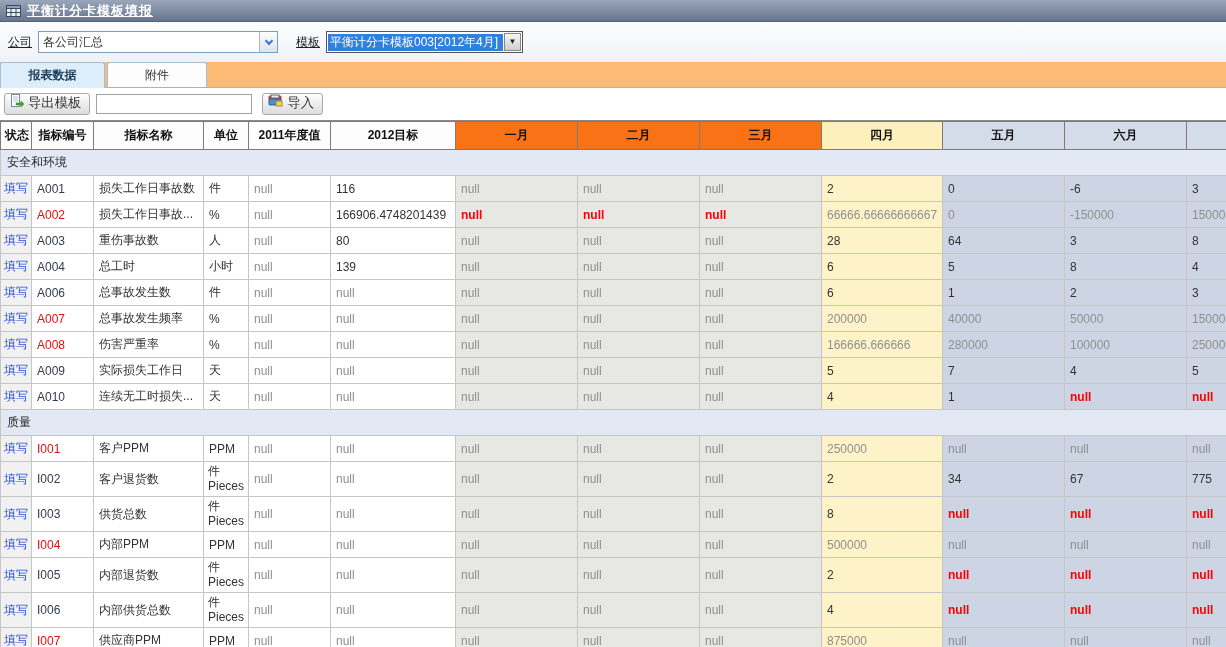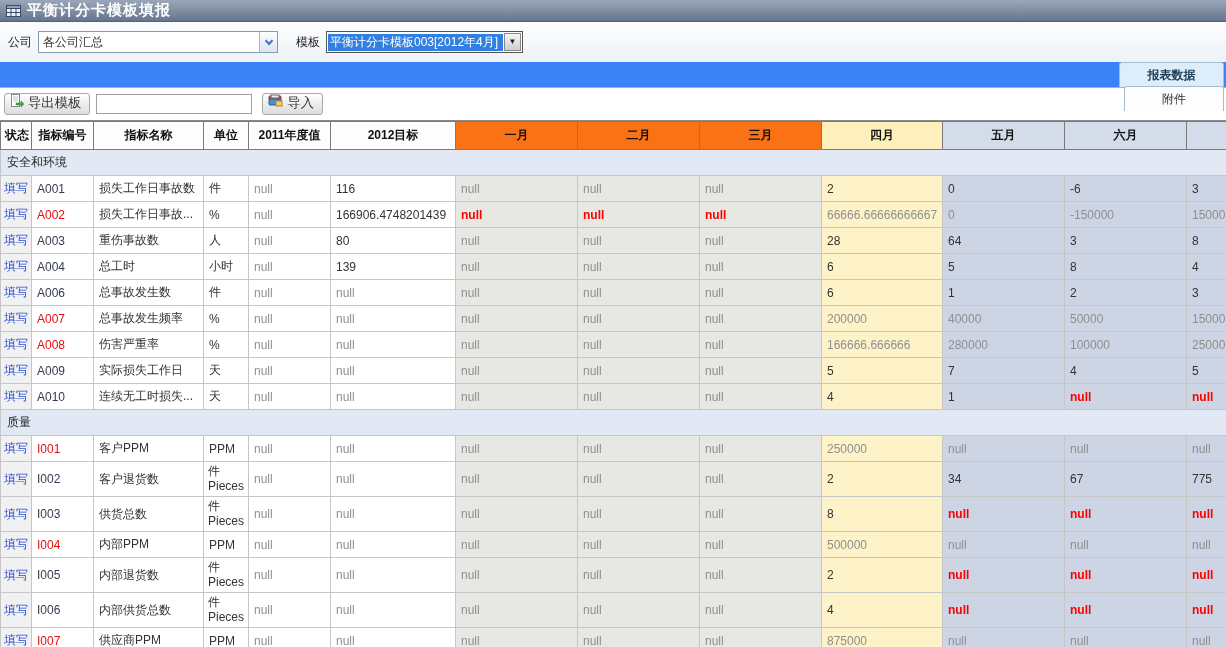--- a/index.html
+++ b/index.html
@@ -3,39 +3,39 @@
 <meta charset="utf-8">
 <style>
   * { box-sizing: border-box; margin: 0; padding: 0; }
   html,body { width:1226px; height:647px; overflow:hidden; }
   body { font-family:"Liberation Sans","DejaVu Sans",sans-serif; font-size:12px; color:#333; background:#fff; }
 
   
   .titlebar { height:22px; background:linear-gradient(#9aa6b9,#66758e); border-bottom:1px solid #53627c;
               display:flex; align-items:center; padding:0 6px; }
   .titlebar .t-icon { width:15px; height:12px; margin-right:6px; }
-  .titlebar .t-text { color:#fff; font-weight:bold; font-size:15px; letter-spacing:1px; }
+  .titlebar .t-text { color:#fff; font-weight:bold; font-size:13px; letter-spacing:1px;text-decoration:underline; }
 
   
   .filterbar { height:40px; background:linear-gradient(#fdfdfe,#eef2f7); display:flex; align-items:center; padding-left:8px; }
-  .flabel { margin-right:6px; color:#222; }
+  .flabel { margin-right:6px; color:#222;text-decoration:underline; }
   .combo { height:22px; border:1px solid #7f9db9; background:#fff; display:flex; align-items:center; }
   .combo.company { width:240px; margin-right:18px; }
   .combo .c-text { flex:1; padding:0 4px; white-space:nowrap; overflow:hidden; }
   .combo .c-btn { width:18px; height:20px; border-left:1px solid #a5b6c7;
                   background:linear-gradient(#fdfdfd,#dde4ee); display:flex; align-items:center; justify-content:center; }
   .chev { width:6px; height:6px; border-right:2px solid #3a77c4; border-bottom:2px solid #3a77c4;
           transform:rotate(45deg); margin-top:-3px; }
   .combo.template { width:197px; border:1px solid #555; padding:1px;align-items:center; }
   .combo.template .sel-text { flex:1; background:#2f80e0; color:#fff; padding:0 2px; white-space:nowrap; overflow:hidden; }
   .combo.template .d-btn { width:17px; height:18px; margin-left:1px; border:1px solid #888;
                   background:linear-gradient(#f6f6f6,#cfcfcf); color:#222; font-size:8px; line-height:16px; text-align:center; }
 
   
-  .tabbar { height:26px; border-bottom:1px solid #9ab8cf; display:flex; align-items:flex-end; background:#3b82f6;flex-direction:column; }
+  .tabbar { height:26px; border-bottom:1px solid #9ab8cf; display:flex; align-items:flex-end; background:#fdba74; }
   .tab { height:25px; line-height:24px; text-align:center; border:1px solid #a4bfd4; border-bottom:none;
          border-radius:3px 3px 0 0; margin-right:2px; background:#fdfdfd; color:#333; }
   .tab.active { background:#ddeefa; font-weight:bold; color:#1b3c57; margin-bottom:-1px; height:26px; }
   .tab.t1 { width:105px; }
   .tab.t2 { width:100px; }
 
   
   .toolbar { height:32px; display:flex; align-items:center; padding-left:4px; background:#fff; }
   .btn { height:22px; display:inline-flex; padding:0 8px 0 5px; border:1px solid #a9a9a9;
          border-radius:3px; background:linear-gradient(#fefefe,#dcdcdc); color:#333; cursor:pointer; }

